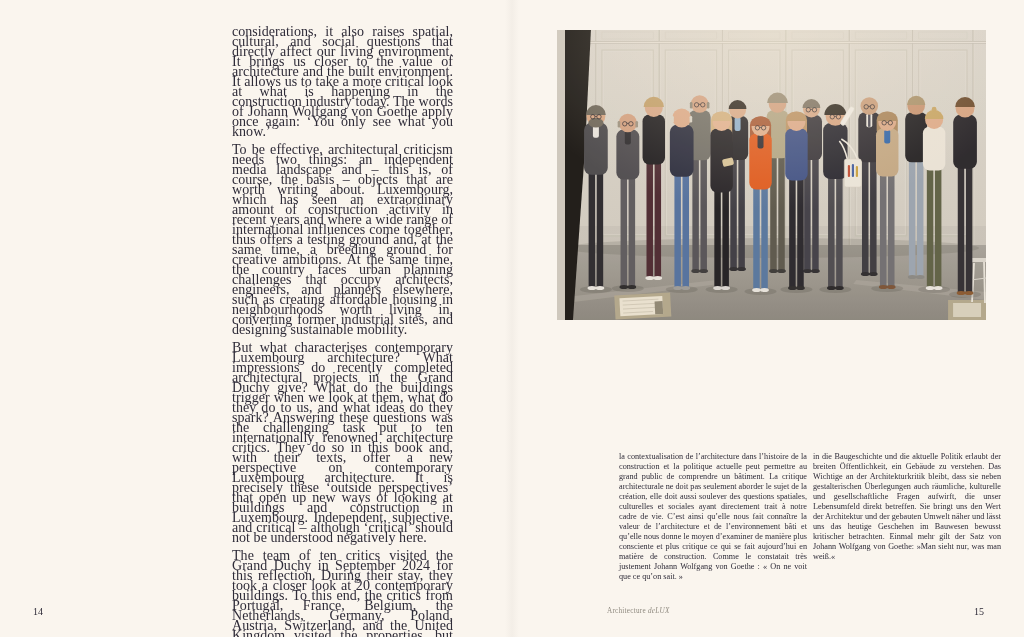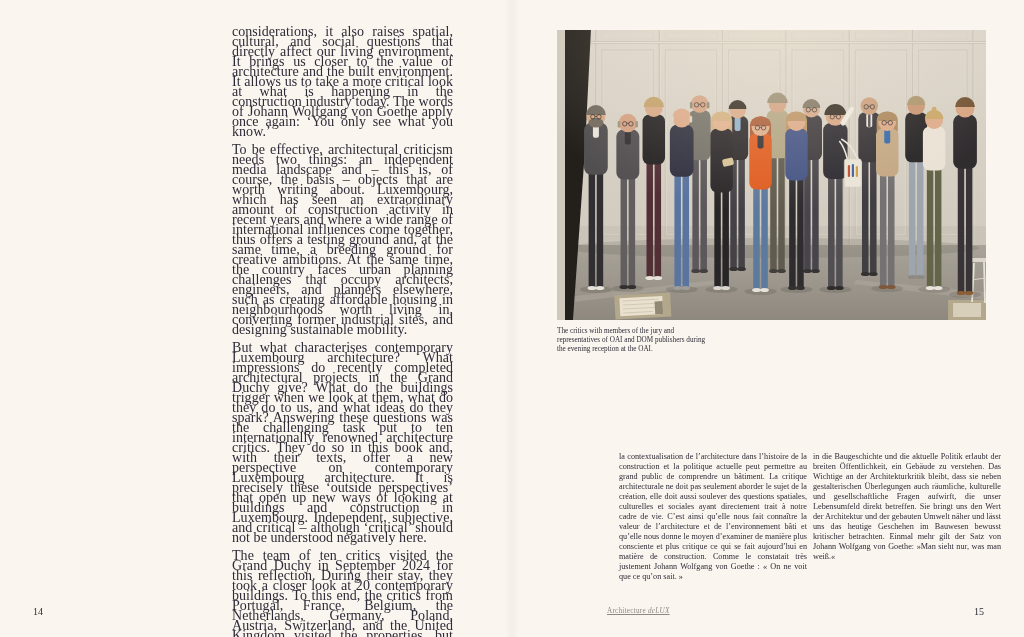--- a/index.html
+++ b/index.html
@@ -22,21 +22,21 @@
   .photo svg{display:block; width:429px; height:290px;}
   .captions{position:absolute; left:557px; top:327px; width:152px;
     font-size:7.2px; line-height:9.2px;}
   .captions p{margin:0 0 3.5px 0;}
   .col{position:absolute; top:452px; width:188px; font-size:8.2px; line-height:10px; text-align:justify;margin-left:12px;}
   .col-fr{left:607px;}
   .col-de{left:801px;}
   .pagenum{position:absolute; top:606px; font-size:10px; color:#2e2b38;}
   .pagenum.left{left:33px;}
   .pagenum.right{left:974px;}
-  .running{position:absolute; left:607px; top:607px; font-size:7.2px; color:#8e897f; letter-spacing:0.25px;text-decoration:underline;}
+  .running{position:absolute; left:607px; top:607px; font-size:7.2px; color:#8e897f; letter-spacing:0.25px;}
   .running .it{font-style:italic;}
 </style>
 </head>
 <body>
 
 <div class="spread">
   <div class="gutter"></div>
 
   <div class="body-col">
     <p>considerations, it also raises spatial, cultural, and social questions that directly affect our living environment. It brings us closer to the value of architecture and the built environment. It allows us to take a more critical look at what is happening in the construction industry today. The words of Johann Wolfgang von Goethe apply once again: ‘You only see what you know.’</p>
@@ -341,21 +341,20 @@
             <path d="M 399.1 77 A 9.9 9.9 0 0 1 418.9 77 Z" fill="#6f5034"></path>
           </g>
         </g>
 
       <rect x="0" y="0" width="430" height="290" fill="url(#lightGrad)" pointer-events="none"></rect>
       <rect x="0" y="0" width="430" height="290" fill="rgba(214,166,96,0.05)" pointer-events="none"></rect>
     </svg>
   </figure>
 
   <div class="captions">
-    <p>The critics with members of the jury and representatives of OAI and DOM publishers during the evening reception at the OAI.</p>
   </div>
 
   <div class="col col-fr">la contextualisation de l’architecture dans l’histoire de la construction et la politique actuelle peut permettre au grand public de comprendre un bâtiment. La critique architecturale ne doit pas seulement aborder le sujet de la création, elle doit aussi soulever des questions spatiales, culturelles et sociales ayant directement trait à notre cadre de vie. C’est ainsi qu’elle nous fait connaître la valeur de l’architecture et de l’environnement bâti et qu’elle nous donne le moyen d’examiner de manière plus consciente et plus critique ce qui se fait aujourd’hui en matière de construction. Comme le constatait très justement Johann Wolfgang von Goethe : « On ne voit que ce qu’on sait. »</div>
   <div class="col col-de">in die Baugeschichte und die aktuelle Politik erlaubt der breiten Öffentlichkeit, ein Gebäude zu verstehen. Das Wichtige an der Architekturkritik bleibt, dass sie neben gestalterischen Überlegungen auch räumliche, kulturelle und gesellschaftliche Fragen aufwirft, die unser Lebensumfeld direkt betreffen. Sie bringt uns den Wert der Architektur und der gebauten Umwelt näher und lässt uns das heutige Geschehen im Bauwesen bewusst kritischer betrachten. Einmal mehr gilt der Satz von Johann Wolfgang von Goethe: »Man sieht nur, was man weiß.«</div>
 
   <div class="pagenum left">14</div>
   <div class="running"><span>Architecture </span><span class="it">deLUX</span></div>
   <div class="pagenum right">15</div>
 </div>
 

